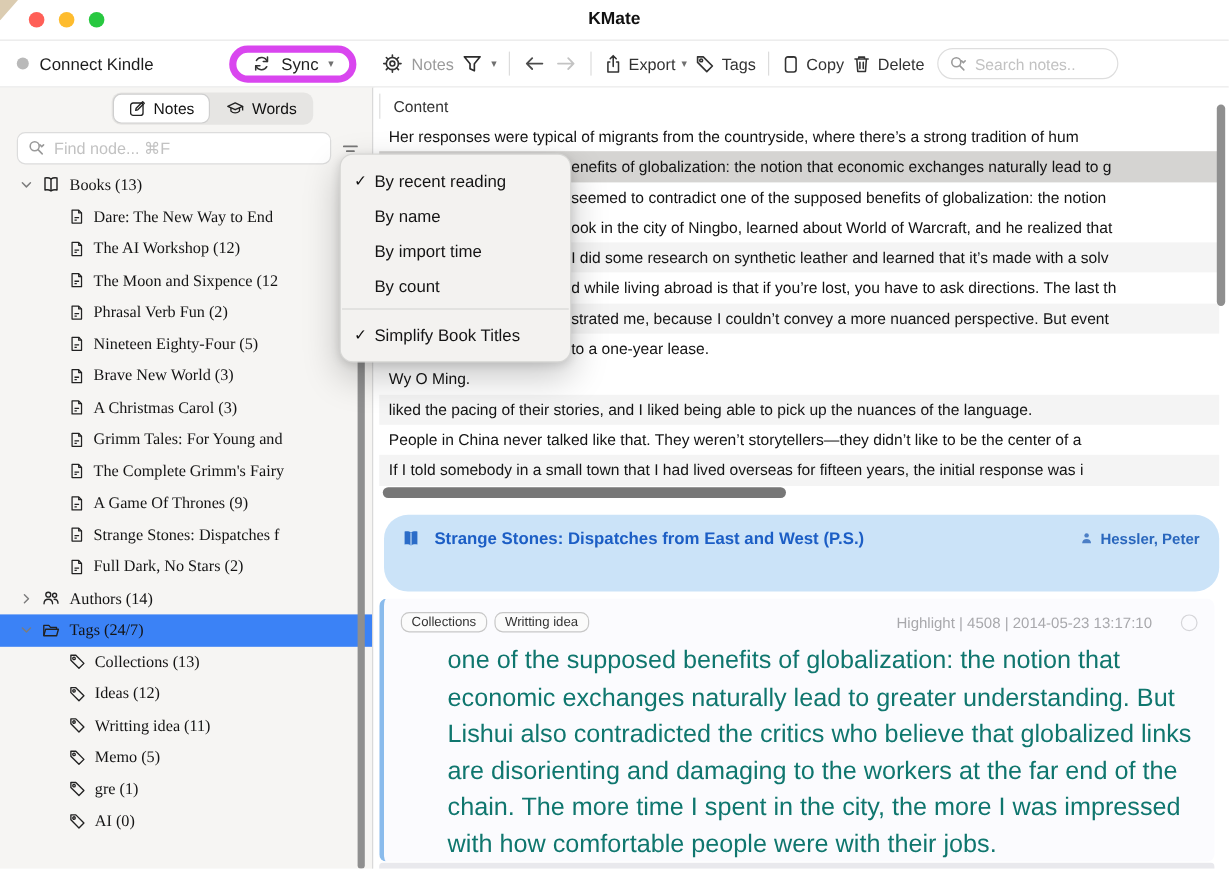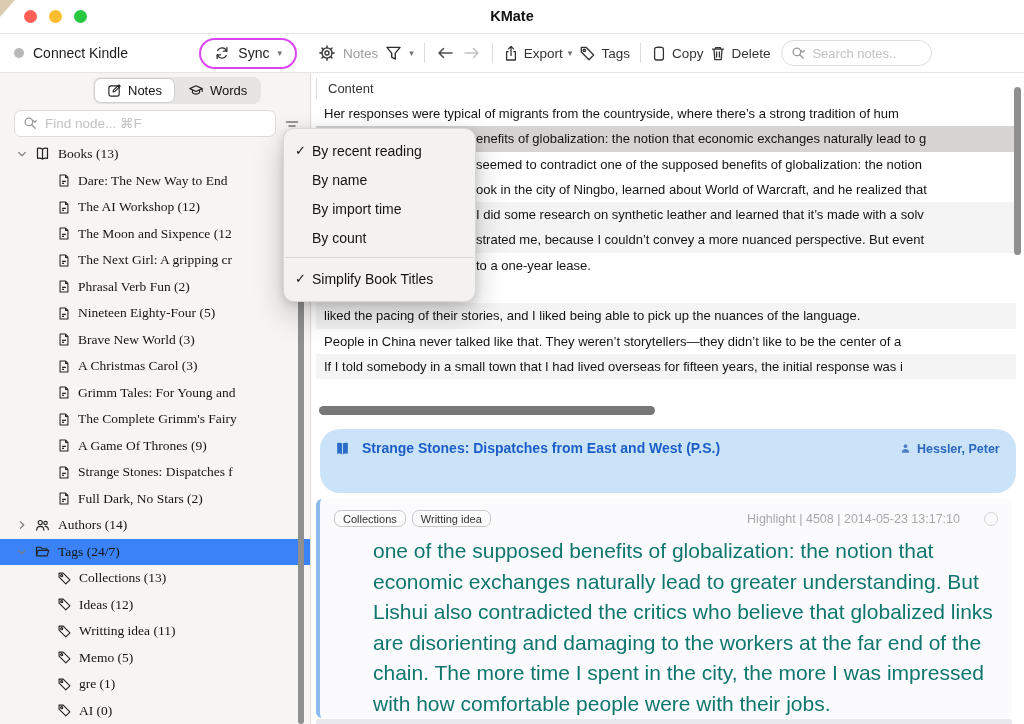--- a/index.html
+++ b/index.html
@@ -15,21 +15,21 @@
   .light{width:13px;height:13px;border-radius:50%;}
   .corner{position:absolute;top:0;left:0;width:15px;height:17px;background:#dbccb1;
           clip-path:polygon(0 0,100% 0,0 100%);z-index:90;}
 
   
   .topbar{position:absolute;top:34px;left:0;right:0;height:38px;background:#fff;
           border-bottom:1px solid #e4e4e4;display:flex;align-items:center;}
   .topbar-left{width:311px;flex:none;display:flex;align-items:center;padding:0 14px;box-sizing:border-box;}
   .status-dot{width:10px;height:10px;border-radius:50%;background:#b9b9b9;flex:none;}
   .connect-lbl{margin-left:9px;font-size:14px;color:#1c1c1c;white-space:nowrap;}
-  .sync-btn{margin-left:auto;height:31px;border:2px solid #d946ef;border-radius:16px;background:#fff;
+  .sync-btn{margin-left:auto;height:31px;border:6px solid #d946ef;border-radius:16px;background:#fff;
             display:flex;align-items:center;gap:8px;padding:0 13px;font-size:14px;color:#222;}
   .caret{font-size:9px;color:#707070;line-height:1;}
   .topbar-right{flex:1;display:flex;align-items:center;gap:7px;padding:0 10px 0 7px;min-width:0;}
   .tb-txt{font-size:13.5px;white-space:nowrap;}
   .muted{color:#9b9b9b;}
   .tb-div{width:1px;height:20px;background:#dcdcdc;margin:0 3px;flex:none;}
   .tb-btn{display:flex;align-items:center;gap:5px;font-size:13.5px;color:#333;white-space:nowrap;}
   .search-pill{margin-left:4px;width:151px;height:26px;border:1px solid #dedede;border-radius:13px;
                display:flex;align-items:center;gap:4px;padding:0 9px;box-sizing:border-box;background:#fff;flex:none;}
   input{font-family:"Liberation Sans",sans-serif;}
@@ -291,30 +291,20 @@
      <span class="lbl">The Moon and Sixpence (12</span>
    </div>
       <div class="trow child">
      <span class="ic">
           <svg width="14" height="15" viewBox="0 0 16 16" fill="none" stroke="#222" stroke-width="1.2" stroke-linejoin="round">
             <path d="M3.5 1.8 H9.8 L12.5 4.5 V14.2 H3.5 Z"></path>
             <path d="M9.8 1.8 V4.5 H12.5"></path>
             <path d="M5.8 9 H10.2 M5.8 11.3 H8"></path>
           </svg>
         </span>
-     <span class="lbl">The Next Girl: A gripping cr</span>
-   </div>
-      <div class="trow child">
-     <span class="ic">
-          <svg width="14" height="15" viewBox="0 0 16 16" fill="none" stroke="#222" stroke-width="1.2" stroke-linejoin="round">
-            <path d="M3.5 1.8 H9.8 L12.5 4.5 V14.2 H3.5 Z"></path>
-            <path d="M9.8 1.8 V4.5 H12.5"></path>
-            <path d="M5.8 9 H10.2 M5.8 11.3 H8"></path>
-          </svg>
-        </span>
      <span class="lbl">Phrasal Verb Fun (2)</span>
    </div>
       <div class="trow child">
      <span class="ic">
           <svg width="14" height="15" viewBox="0 0 16 16" fill="none" stroke="#222" stroke-width="1.2" stroke-linejoin="round">
             <path d="M3.5 1.8 H9.8 L12.5 4.5 V14.2 H3.5 Z"></path>
             <path d="M9.8 1.8 V4.5 H12.5"></path>
             <path d="M5.8 9 H10.2 M5.8 11.3 H8"></path>
           </svg>
         </span>
@@ -479,20 +469,21 @@
 </div>
 
 <div class="main">
   <div class="content-header">Content</div>
   <div class="rows" id="rows">
       <div class="crow  ">Her responses were typical of migrants from the countryside, where there’s a strong tradition of hum</div>
       <div class="crow sel cut">enefits of globalization: the notion that economic exchanges naturally lead to g</div>
       <div class="crow  cut">seemed to contradict one of the supposed benefits of globalization: the notion</div>
       <div class="crow  cut">ook in the city of Ningbo, learned about World of Warcraft, and he realized that</div>
       <div class="crow alt cut">I did some research on synthetic leather and learned that it’s made with a solv</div>
+      <div class="crow  cut">d while living abroad is that if you’re lost, you have to ask directions. The last th</div>
       <div class="crow alt cut">strated me, because I couldn’t convey a more nuanced perspective. But event</div>
       <div class="crow  cut">to a one-year lease.</div>
       <div class="crow  ">Wy O Ming.</div>
       <div class="crow alt ">liked the pacing of their stories, and I liked being able to pick up the nuances of the language.</div>
       <div class="crow  ">People in China never talked like that. They weren’t storytellers—they didn’t like to be the center of a</div>
       <div class="crow alt ">If I told somebody in a small town that I had lived overseas for fifteen years, the initial response was i</div>
     </div>
   <div class="vscroll"></div>
   <div class="hscroll"></div>
 

